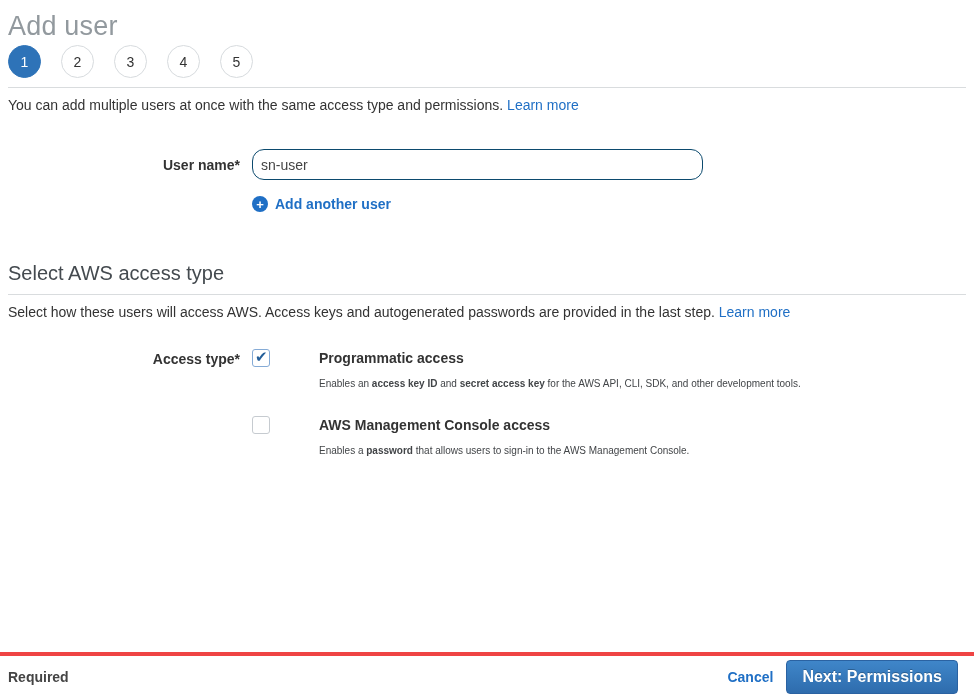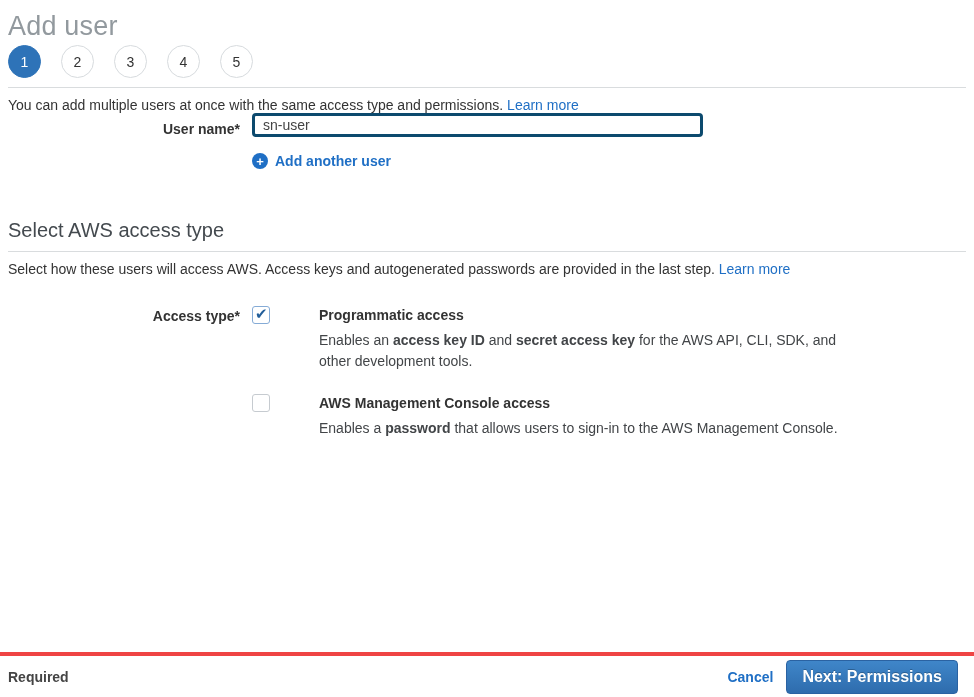--- a/index.html
+++ b/index.html
@@ -59,37 +59,37 @@
   .section-desc {
     margin: 9px 8px 0 8px;
     font-size: 14px;
     color: #333;
   }
   a.link { color: #1f6fc5; text-decoration: none; cursor: pointer; }
   a.link-bold { color: #1f6fc5; text-decoration: none; font-weight: bold; cursor: pointer; }
 
   
   .form-row { display: flex; align-items: flex-start; }
-  .form-row.username { }
+  .form-row.username { margin-top: 36px; }
   .form-label {
     width: 240px;
     text-align: right;
     font-weight: bold;
     font-size: 14px;
     color: #333;
     flex: 0 0 240px;
   }
   .form-label.input-align { padding-top: 8px; }
   .form-label.check-align { padding-top: 2px; }
   .form-content { margin-left: 12px; }
   .text-input {
     width: 451px;
-    height: 24px;
-    border: 3px solid #0c4a6e;
-    border-radius: 4px;
+    height: 31px;
+    border: 1px solid #0c4a6e;
+    border-radius: 12px;
     padding: 0 8px;
     font-size: 14px;
     color: #444;
     font-family: "Liberation Sans", sans-serif;
     outline: none;
     background: #fff;
   }
   .add-user-link {
     display: inline-flex;
     align-items: center;
@@ -131,21 +131,21 @@
     content: "\2714";
     position: absolute;
     left: 2px; top: -2px;
     font-size: 15px;
     color: #235e99;
   }
   .option-text { margin-left: 14px; }
   .option-title { font-weight: bold; font-size: 14px; color: #333; padding-top: 1px; }
   .option-desc {
     margin-top: 7px;
-    font-size: 14px;
+    font-size: 10px;
     color: #424548;
     line-height: 21px;
     max-width: 532px;
   }
 
   
   .footer {
     position: absolute;
     left: 0; right: 0; bottom: 0;
     height: 45px;

